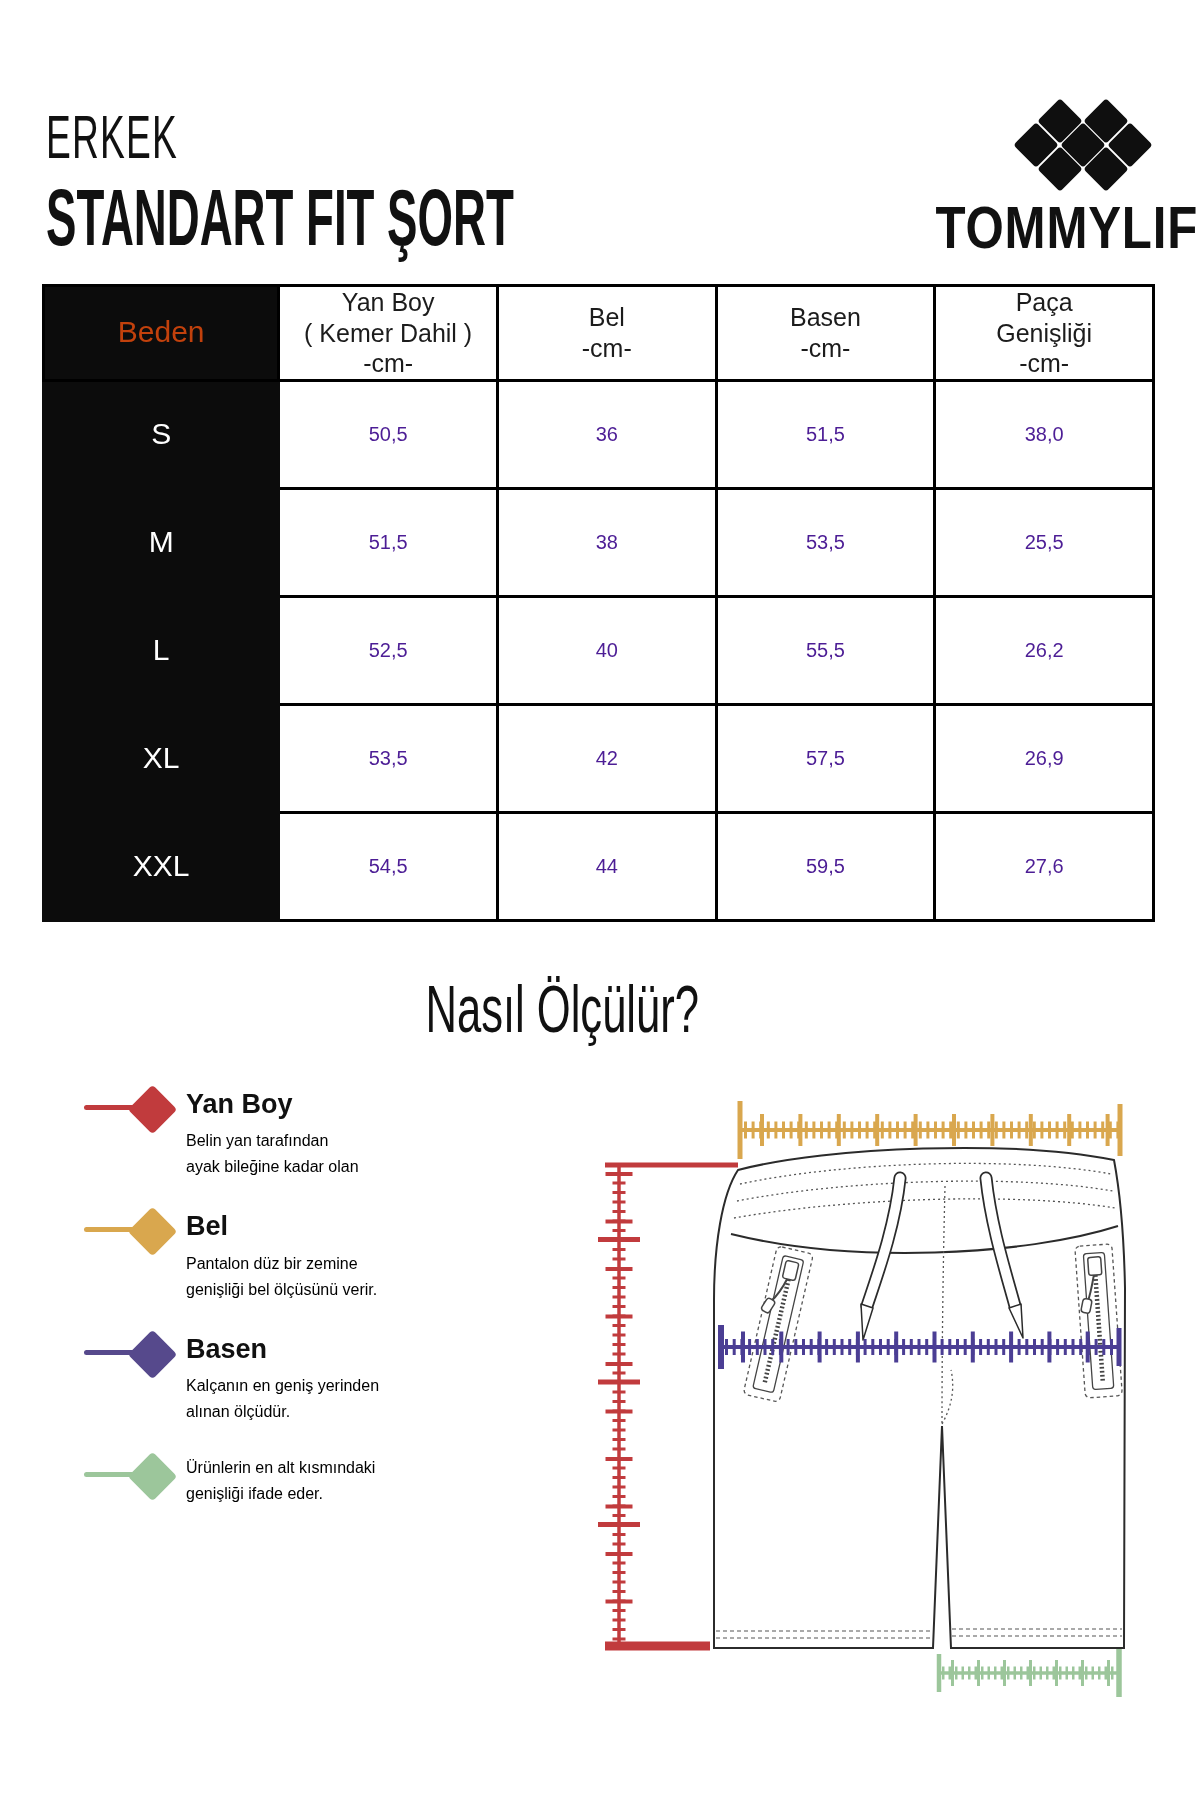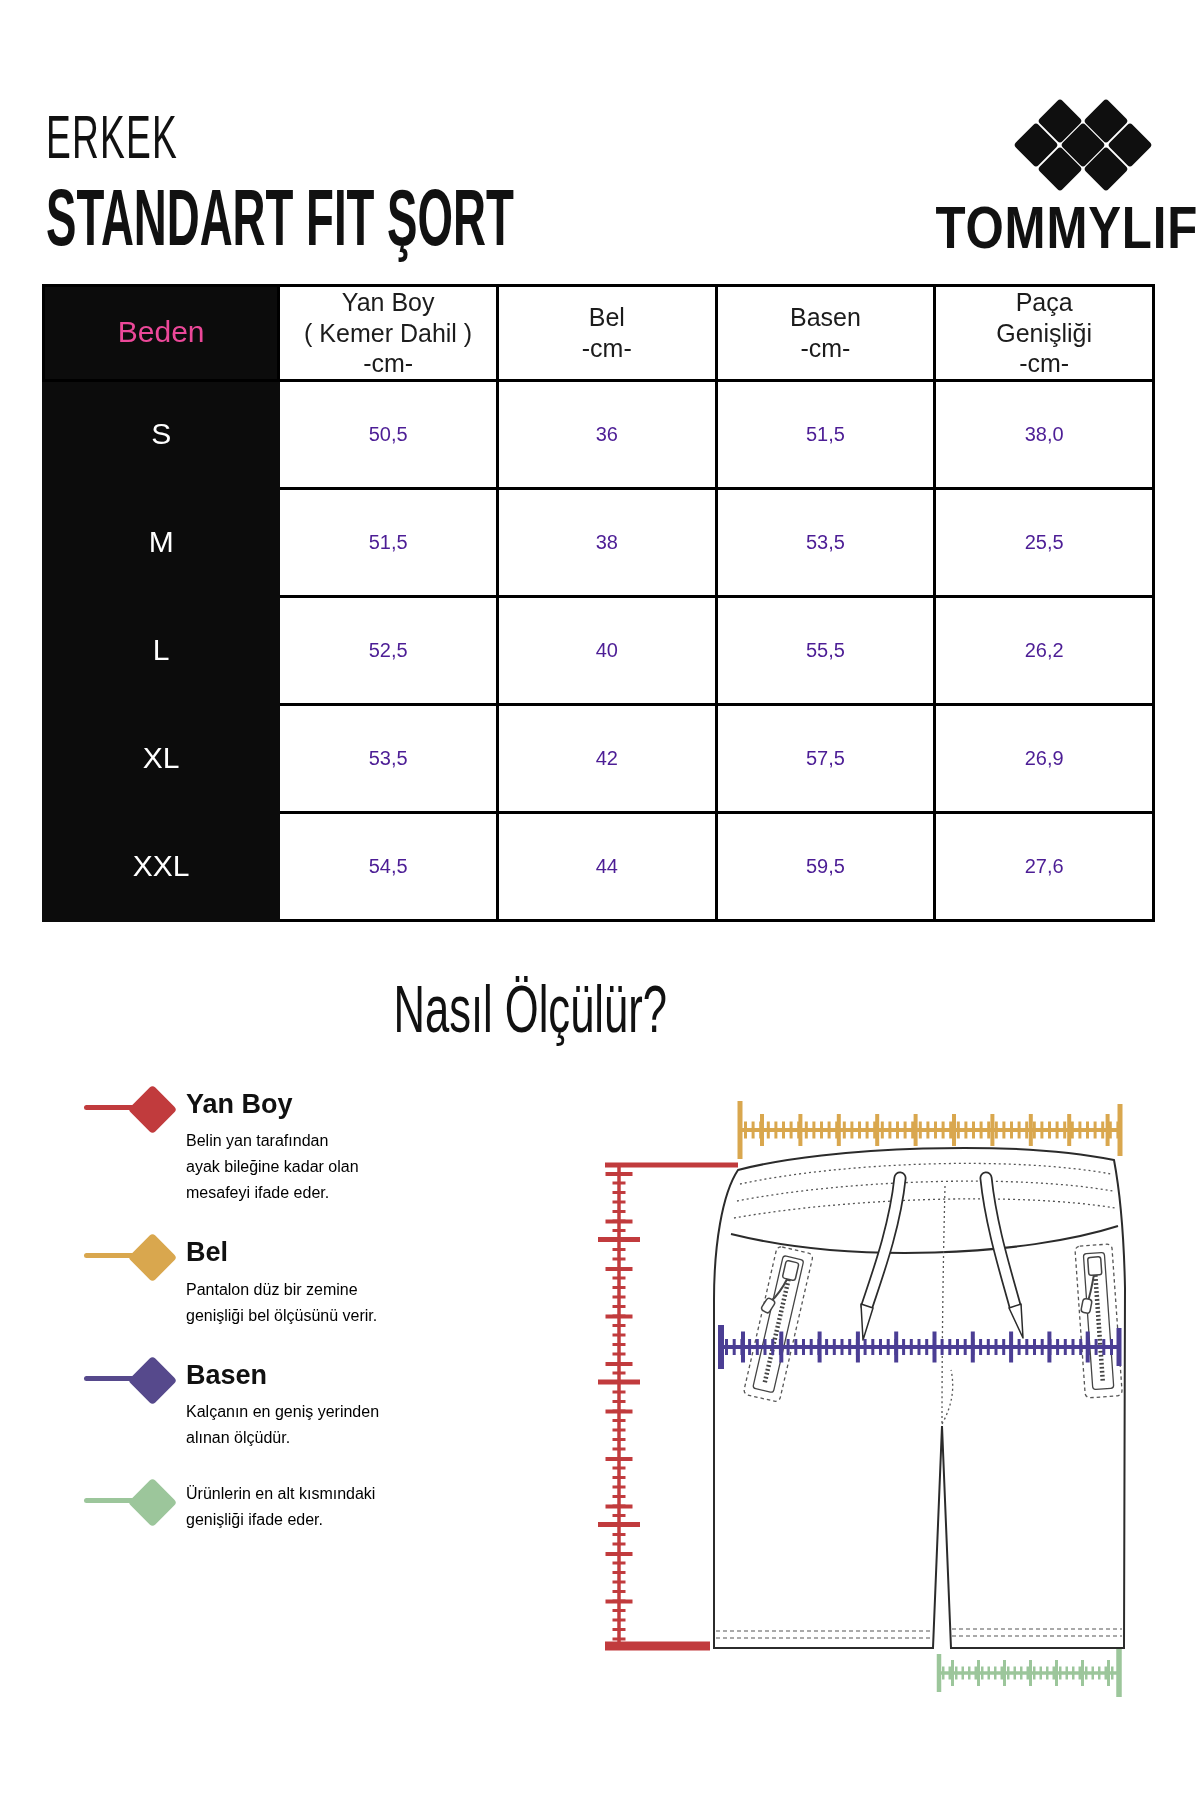--- a/index.html
+++ b/index.html
@@ -32,28 +32,28 @@
   .brand-name{
     font-size:60px;font-weight:700;line-height:1;margin-top:6px;letter-spacing:1px;
     transform:scaleX(.82);transform-origin:center bottom;white-space:nowrap;
   }
   
   table.size-table{
     margin:24px 45px 0 42px;width:1113px;border-collapse:collapse;table-layout:fixed;
   }
   .size-table th,.size-table td{border:3px solid #000;text-align:center;vertical-align:middle;padding:0;}
   .size-table thead th{height:84px;font-size:25px;font-weight:400;line-height:1.22;color:#1c1c1c;}
-  .size-table .corner{background:#0c0c0c;color:#ec4899;font-size:30px;}
+  .size-table .corner{background:#0c0c0c;color:#c2410c;font-size:30px;}
   .size-table tbody th{background:#0c0c0c;color:#fff;font-weight:400;font-size:30px;height:105px;border-color:#0c0c0c;}
   .size-table td{font-size:20px;color:#4c1d95;}
   .hl:empty{display:none;}
   
   .how-title{
     margin:54px 0 0;width:1060px;text-align:center;
-    font-size:66px;font-weight:400;line-height:1;
+    font-size:66px;font-weight:400;line-height:1;padding-left:32px;
   }
   .how-title span{display:inline-block;transform:scaleX(.66);transform-origin:center bottom;white-space:nowrap;}
   
   .how{margin-top:46px;padding:0 38px 0 74px;display:flex;justify-content:space-between;align-items:flex-start;}
   .legend{width:436px;display:flex;flex-direction:column;gap:30px;}
   .l-item{display:flex;align-items:flex-start;}
   .l-icon{position:relative;width:112px;height:46px;flex:none;}
   .l-line{position:absolute;left:10px;top:17px;width:58px;height:5px;border-radius:2.5px;}
   .l-diamond{position:absolute;left:61px;top:4px;width:35px;height:35px;transform:rotate(45deg);border-radius:4px;}
   .c-yanboy .l-line,.c-yanboy .l-diamond{background:#C13B3D;}
@@ -166,21 +166,20 @@
   <div class="legend">
     <div class="l-item c-yanboy">
       <div class="l-icon">
         <span class="l-line"></span>
           <span class="l-diamond"></span>
       </div>
       <div class="l-text">
         <div class="l-title">Yan Boy</div>
         <div class="desc-line">Belin yan tarafından</div>
         <div class="desc-line">ayak bileğine kadar olan</div>
-        <div class="desc-line">mesafeyi ifade eder.</div>
       </div>
     </div>
     <div class="l-item c-bel">
       <div class="l-icon">
         <span class="l-line"></span>
           <span class="l-diamond"></span>
       </div>
       <div class="l-text">
         <div class="l-title">Bel</div>
         <div class="desc-line">Pantalon düz bir zemine</div>

